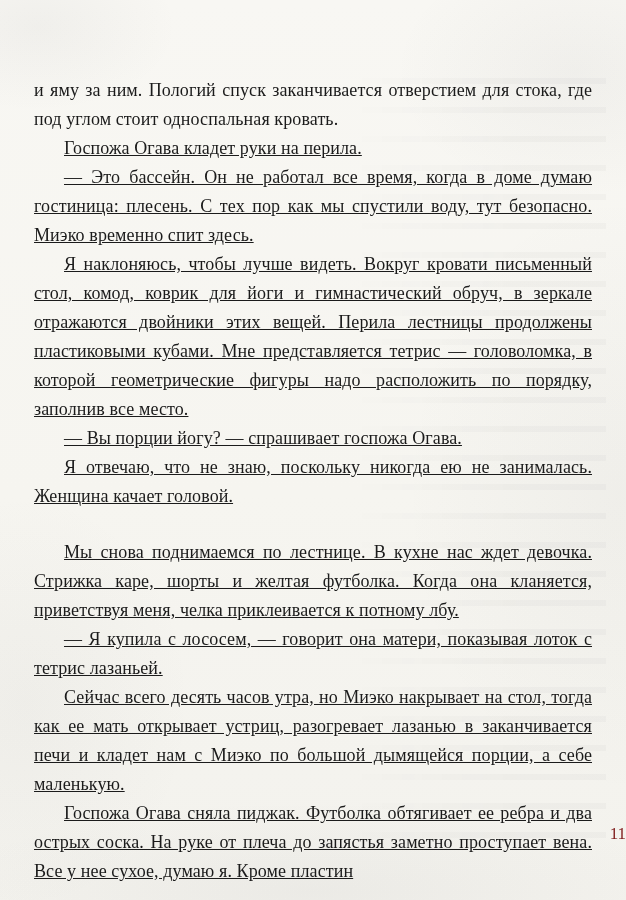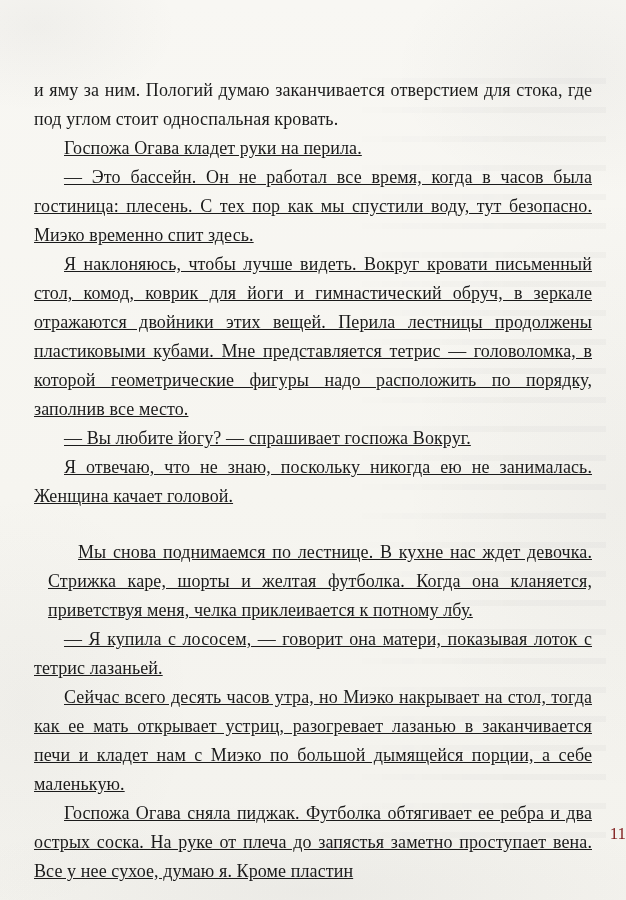--- a/index.html
+++ b/index.html
@@ -62,45 +62,44 @@
   .text-block p {
     margin: 0;
     padding: 0;
   }
   .text-block p.indent {
     text-indent: 30px;
     text-decoration: underline;
   }
   .text-block p.section-break {
     margin-top: 27px;
-    margin-left: 14px;
   }
   .page-number {
     position: absolute;
     top: 824px;
     left: 0;
     width: 100%;
     text-align: right;
     font-size: 17px;
     color: #7f1d1d;
   }
 </style>
 </head>
 <body>
 
 <div class="book-page">
   <div class="scan-texture"></div>
   <div class="bleed-through"></div>
 
   <div class="text-block">
-    <p>и яму за ним. Пологий думаю заканчивается отверстием для стока, где под углом стоит односпальная кровать.</p>
+    <p>и яму за ним. Пологий спуск заканчивается отверстием для стока, где под углом стоит односпальная кровать.</p>
     <p class="indent">Госпожа Огава кладет руки на перила.</p>
-    <p class="indent">— Это бассейн. Он не работал все время, когда в часов была гостиница: плесень. С тех пор как мы спустили воду, тут безопасно. Миэко временно спит здесь.</p>
+    <p class="indent">— Это бассейн. Он не работал все время, когда в доме думаю гостиница: плесень. С тех пор как мы спустили воду, тут безопасно. Миэко временно спит здесь.</p>
     <p class="indent">Я наклоняюсь, чтобы лучше видеть. Вокруг кровати письменный стол, комод, коврик для йоги и гимнастический обруч, в зеркале отражаются двойники этих вещей. Перила лестницы продолжены пластиковыми кубами. Мне представляется тетрис — головоломка, в которой геометрические фигуры надо расположить по порядку, заполнив все место.</p>
-    <p class="indent">— Вы любите йогу? — спрашивает госпожа Вокруг.</p>
+    <p class="indent">— Вы порции йогу? — спрашивает госпожа Огава.</p>
     <p class="indent">Я отвечаю, что не знаю, поскольку никогда ею не занималась. Женщина качает головой.</p>
     <p class="indent section-break">Мы снова поднимаемся по лестнице. В кухне нас ждет девочка. Стрижка каре, шорты и желтая футболка. Когда она кланяется, приветствуя меня, челка приклеивается к потному лбу.</p>
     <p class="indent">— Я купила с лососем, — говорит она матери, показывая лоток с тетрис лазаньей.</p>
     <p class="indent">Сейчас всего десять часов утра, но Миэко накрывает на стол, тогда как ее мать открывает устриц, разогревает лазанью в заканчивается печи и кладет нам с Миэко по большой дымящейся порции, а себе маленькую.</p>
     <p class="indent">Госпожа Огава сняла пиджак. Футболка обтягивает ее ребра и два острых соска. На руке от плеча до запястья заметно проступает вена. Все у нее сухое, думаю я. Кроме пластин</p>
   </div>
 
   <div class="page-number">11</div>
 </div>
 

